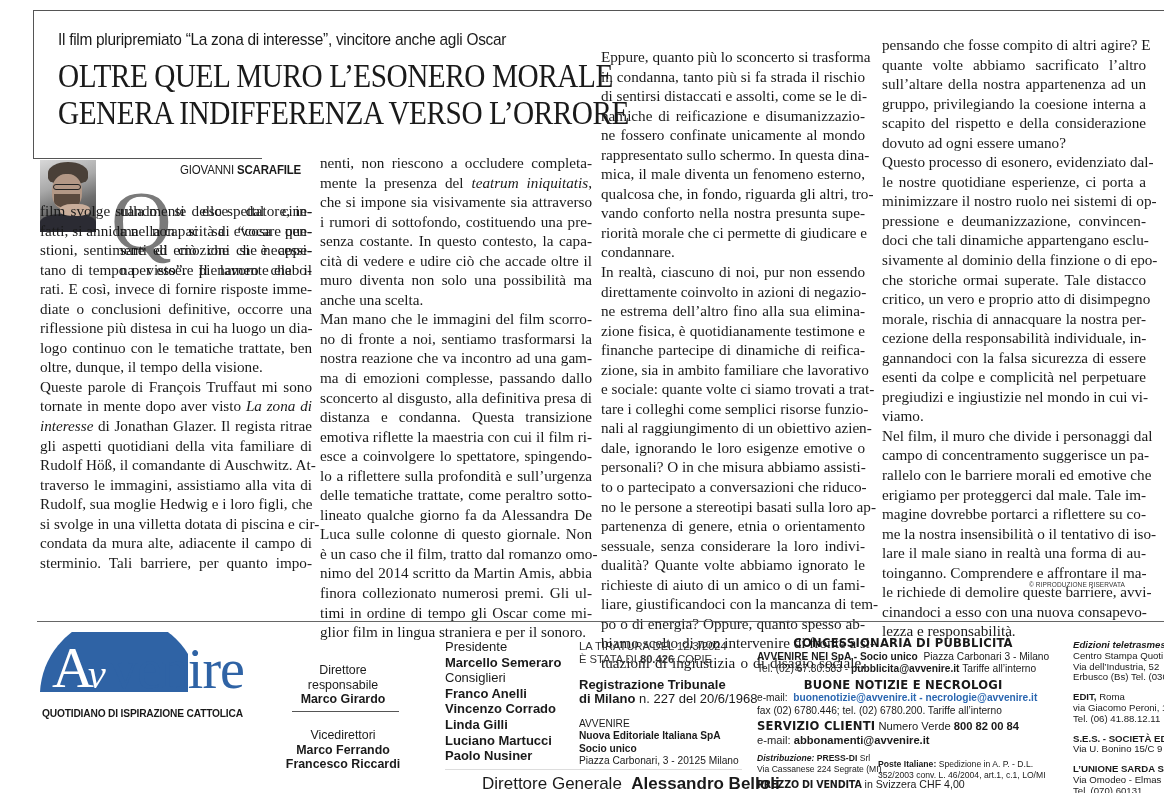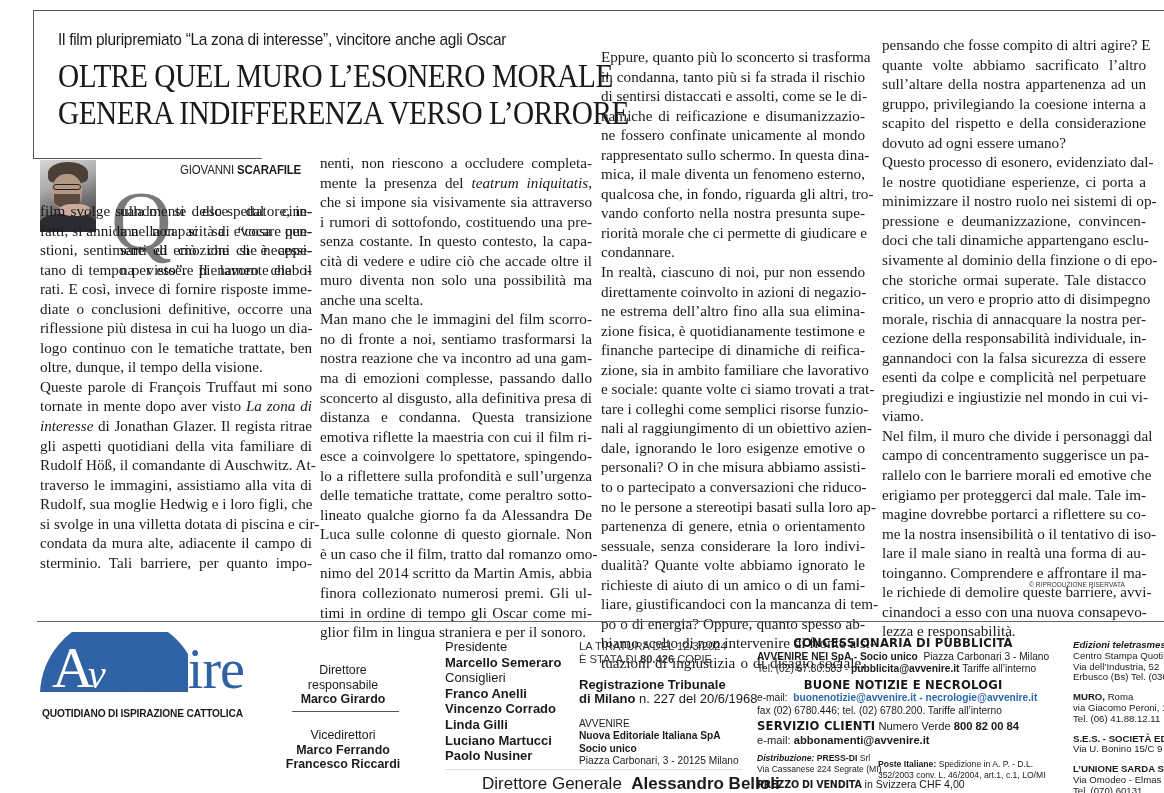--- a/index.html
+++ b/index.html
@@ -296,21 +296,21 @@
 
 <div class="abs" id="stampa">
   <div>
     <div class="b"><i>Edizioni teletrasmes</i></div>
     <div>Centro Stampa Quoti</div>
     <div>Via dell’Industria, 52</div>
     <div>Erbusco (Bs) Tel. (030</div>
   </div>
   <div class="gap"></div>
   <div>
-    <div><b>MURO,</b><span> Roma</span></div>
+    <div><b>EDIT,</b><span> Roma</span></div>
     <div>via Giacomo Peroni, 1</div>
     <div>Tel. (06) 41.88.12.11</div>
   </div>
   <div class="gap"></div>
   <div>
     <div class="b">S.E.S. - SOCIETÀ EDIT</div>
     <div>Via U. Bonino 15/C 9</div>
   </div>
   <div class="gap"></div>
   <div>

